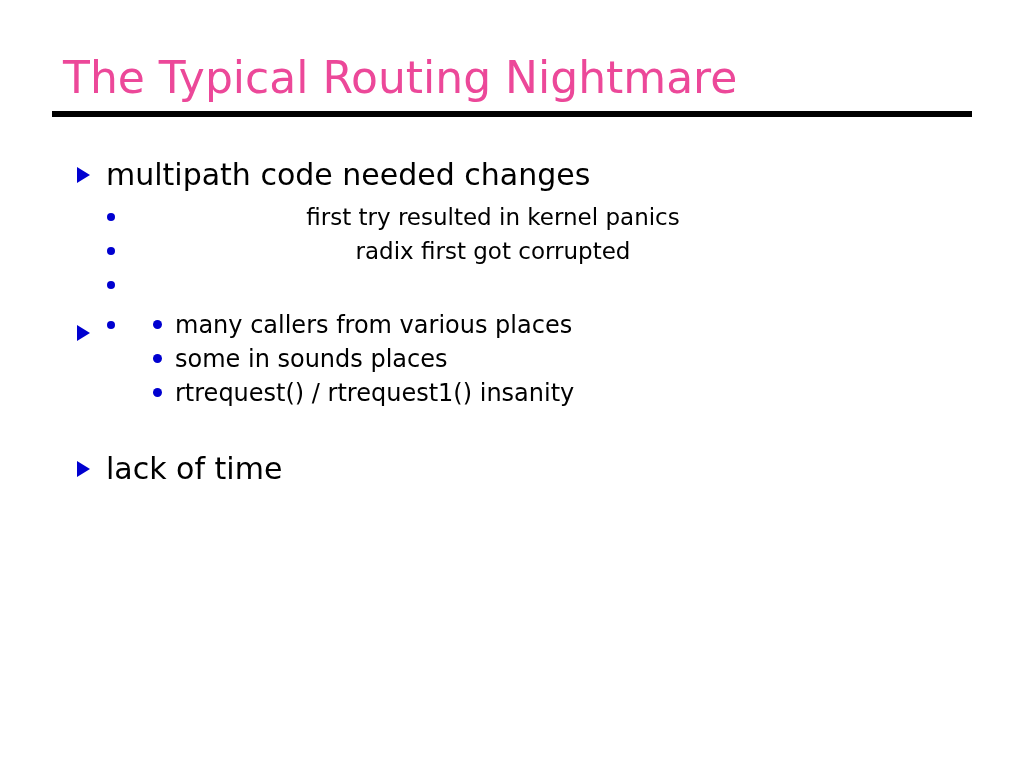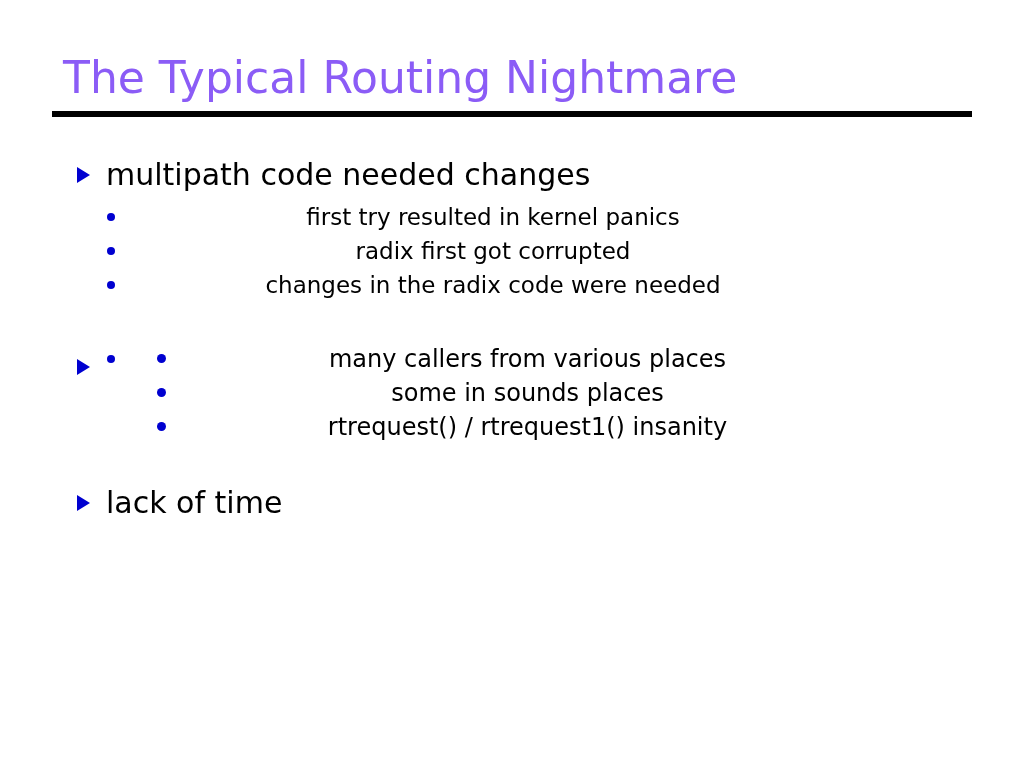--- a/index.html
+++ b/index.html
@@ -24,21 +24,21 @@
 
   
   .slide-title {
     position: absolute;
     left: 63px;
     top: 52px;
     width: 910px;
     font-size: 44px;
     line-height: 52px;
     font-weight: normal;
-    color: #8b5cf6;
+    color: #ec4899;
     white-space: nowrap;
     letter-spacing: 0px;
   }
   .title-rule {
     position: absolute;
     left: 52px;
     top: 111px;
     width: 920px;
     height: 6px;
     background: #000000;
@@ -103,21 +103,20 @@
   }
 
   
   .lvl3 {
     position: relative;
     padding-left: 175px;
     padding-right: 140px;
     font-size: 24px;
     line-height: 34px;
     color: #000000;
-    text-align: center;
   }
   .lvl3 .marker {
     position: absolute;
     left: 153px;
     top: 0;
     width: 16px;
     height: 34px;
     line-height: 34px;
   }
 
@@ -158,21 +157,20 @@
       <span>first try resulted in kernel panics</span>
     </div>
 
     <div class="lvl2">
       <span class="marker"><span class="dot small"></span></span>
       <span>radix first got corrupted</span>
     </div>
 
     <div class="lvl2">
       <span class="marker"><span class="dot small"></span></span>
-      <span>changes in the radix code were needed</span>
     </div>
 
     <div class="spacer-lg"></div>
 
     <div class="lvl1">
       <span class="marker"><span class="tri"></span></span>
     </div>
 
     <div class="lvl2">
       <span class="marker"><span class="dot small"></span></span>

